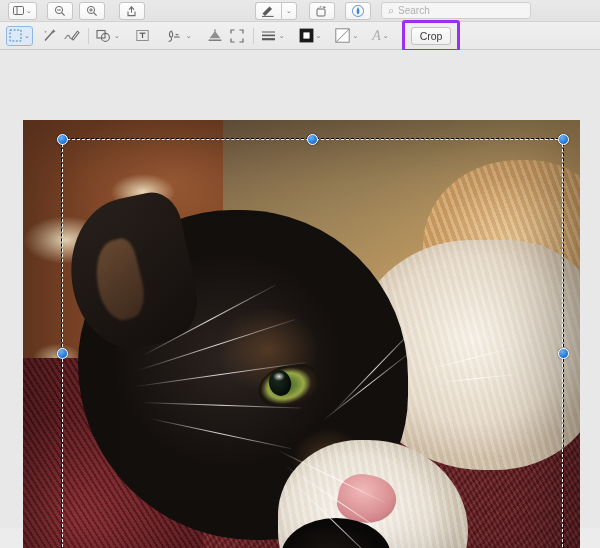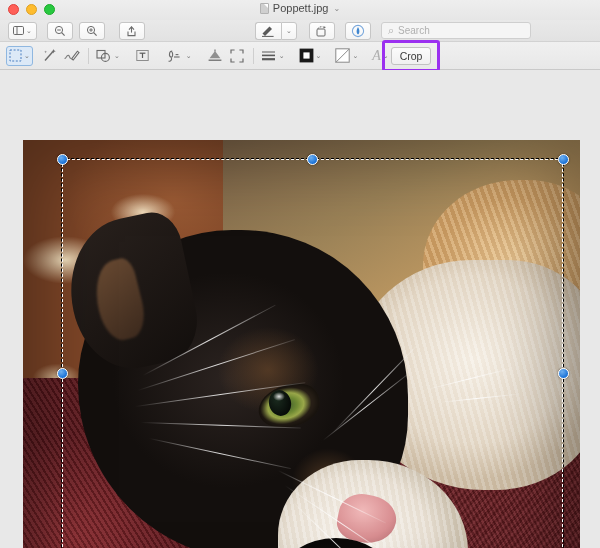--- a/index.html
+++ b/index.html
@@ -209,32 +209,20 @@
     background:radial-gradient(circle at 35% 30%, #6fb0ef, #1a72d8 70%);
     border:1.5px solid #ffffff; border-radius:50%;
     box-shadow:0 0 2px rgba(0,0,0,.5);
   }
 </style>
 </head>
 <body>
 
 <div class="window">
 
-  <div class="titlebar">
-    <div class="traffic">
-      <div class="light red"></div>
-      <div class="light yellow"></div>
-      <div class="light green"></div>
-    </div>
-    <div class="title-center">
-      <span class="doc-icon"></span>
-      <span>Poppett.jpg</span>
-      <span class="title-chev">⌄</span>
-    </div>
-  </div>
 
   <div class="toolbar">
     <div class="tb-group" style="margin-left:8px;">
       <div class="tb-btn">
         <svg width="11" height="9" viewBox="0 0 11 9">
           <rect x="0.5" y="0.5" width="10" height="8" rx="1.2" fill="none" stroke="#6b6b6b"></rect>
           <line x1="4" y1="0.5" x2="4" y2="8.5" stroke="#6b6b6b"></line>
         </svg>
         <span class="chev">⌄</span>
       </div>
@@ -396,21 +384,21 @@
         <line x1="1" y1="14.2" x2="14.2" y2="1" stroke="#8a8a8a"></line>
       </svg>
       <span class="chev">⌄</span>
     </div>
 
     <div class="mk wide dim" style="margin-left:10px;">
       <span style="font-style:italic; font-family:'Liberation Serif', serif; font-size:14px;">A</span>
       <span class="chev">⌄</span>
     </div>
 
-    <div class="crop-wrap" style="">
+    <div class="crop-wrap" style="margin-left:20px;">
       <div class="crop-btn">
         <span>Crop</span>
       </div>
       <div class="crop-hl"></div>
     </div>
   </div>
 
   <div class="canvas">
     <div class="photo">
       <div class="layer bg-wood"></div>

